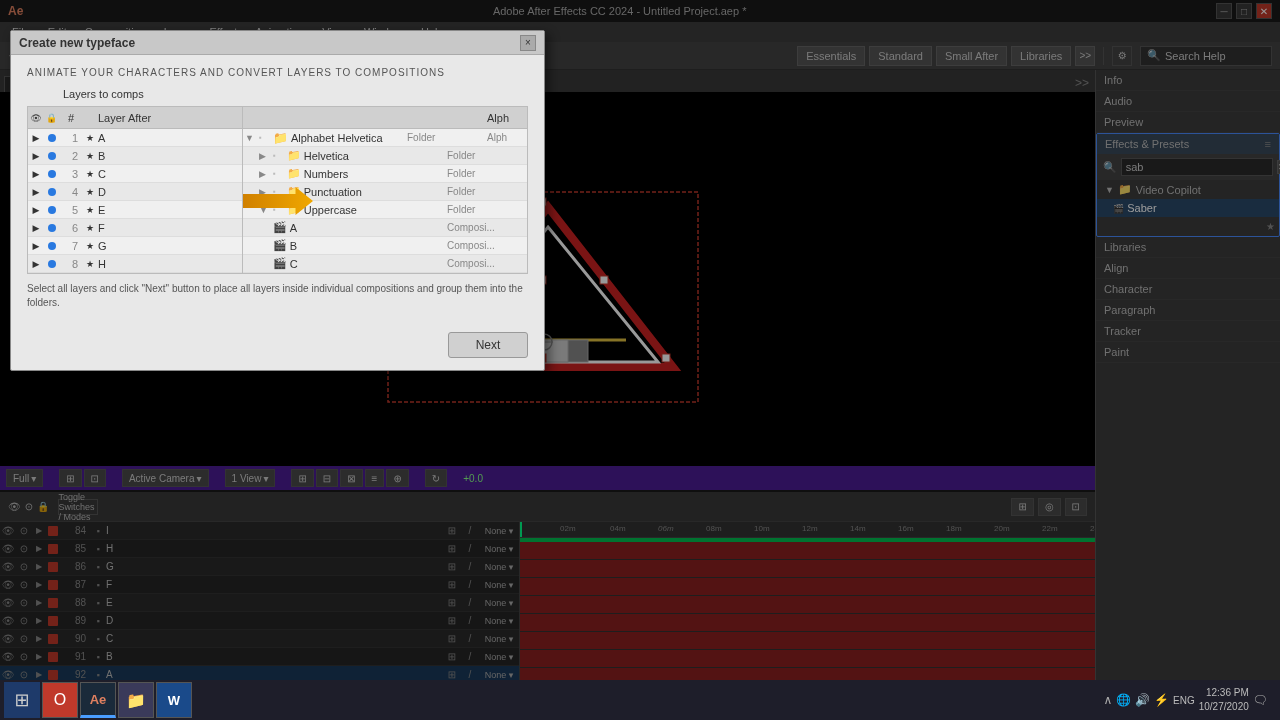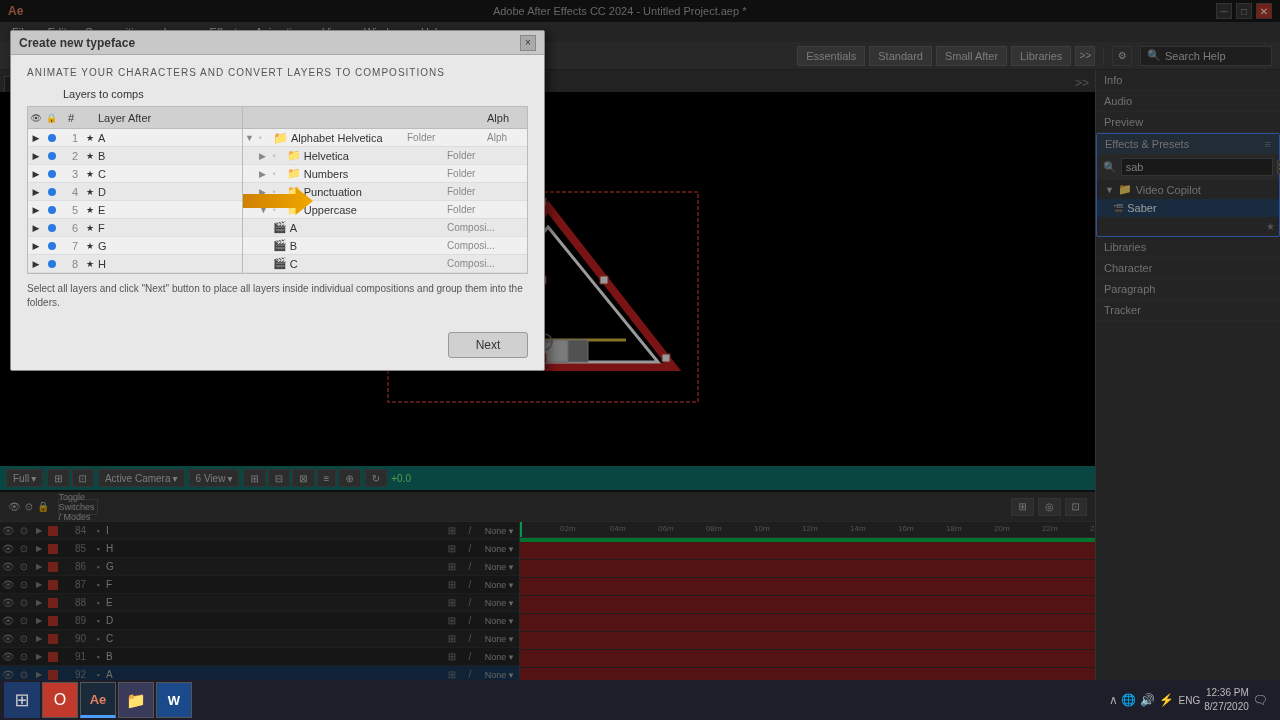--- a/index.html
+++ b/index.html
@@ -115,25 +115,25 @@
       align-items: center;
       justify-content: center;
     }
     #viewer-canvas svg {
       width: 340px; height: 260px;
     }
     #viewer-controls {
       position: absolute;
       bottom: 0; left: 0; right: 0;
       height: 24px;
-      background: #0f766e;
+      background: #4c1d95;
       display: flex;
       align-items: center;
       padding: 0 6px;
-      gap: 4px;
+      gap: 16px;
       font-size: 10px;
       color: #bbb;
     }
     .viewer-ctrl-btn {
       padding: 0 6px;
       height: 18px;
       background: #4a4a4a;
       border: 1px solid #555;
       color: #ccc;
       font-size: 10px;
@@ -535,21 +535,21 @@
             <span>Full</span> ▾
           </div>
           <div style="display:flex;gap:2px;">
             <div class="viewer-ctrl-btn">⊞</div>
             <div class="viewer-ctrl-btn">⊡</div>
           </div>
           <div class="viewer-ctrl-btn">
             <span>Active Camera</span> ▾
           </div>
           <div class="viewer-ctrl-btn">
-            <span>6 View</span> ▾
+            <span>1 View</span> ▾
           </div>
           <div style="display:flex;gap:2px;">
             <div class="viewer-ctrl-btn">⊞</div>
             <div class="viewer-ctrl-btn">⊟</div>
             <div class="viewer-ctrl-btn">⊠</div>
             <div class="viewer-ctrl-btn">≡</div>
             <div class="viewer-ctrl-btn">⊕</div>
           </div>
           <div class="viewer-ctrl-btn">↻</div>
           <span style="color:#88ff88;font-size:10px;">+0.0</span>
@@ -757,31 +757,41 @@
           <span style="color:#888;font-size:10px;">★</span>
         </div>
       </div>
       <div class="panel-section">
         <div class="panel-section-header">
           <span>Libraries</span>
         </div>
       </div>
       <div class="panel-section">
         <div class="panel-section-header">
+          <span>Align</span>
+        </div>
+      </div>
+      <div class="panel-section">
+        <div class="panel-section-header">
           <span>Character</span>
         </div>
       </div>
       <div class="panel-section">
         <div class="panel-section-header">
           <span>Paragraph</span>
         </div>
       </div>
       <div class="panel-section">
         <div class="panel-section-header">
           <span>Tracker</span>
+        </div>
+      </div>
+      <div class="panel-section">
+        <div class="panel-section-header">
+          <span>Paint</span>
         </div>
       </div>
     </div>
 
   </div>
 </div>
 
 <div id="taskbar">
   <div class="taskbar-start">⊞</div>
   <div class="taskbar-app" style="background:#c0392b;color:#fff;font-size:16px;">O</div>
@@ -792,21 +802,21 @@
   <div class="taskbar-app" style="background:#1a4a8a;color:#fff;font-weight:bold;font-size:13px;">W</div>
   <div class="taskbar-spacer"></div>
   <div class="taskbar-tray">
     <span class="tray-icon">∧</span>
     <span class="tray-icon">🌐</span>
     <span class="tray-icon">🔊</span>
     <span class="tray-icon">⚡</span>
     <span style="font-size:10px;color:#bbb;">ENG</span>
     <div class="taskbar-clock">
       <div>12:36 PM</div>
-      <div>8/27/2020</div>
+      <div>10/27/2020</div>
     </div>
     <span class="tray-icon">🗨</span>
   </div>
 </div>
 
 <div id="modal-overlay">
   <div id="modal-dialog">
     <div id="modal-titlebar">
       <span>Create new typeface</span>
       <div id="modal-close">×</div>

